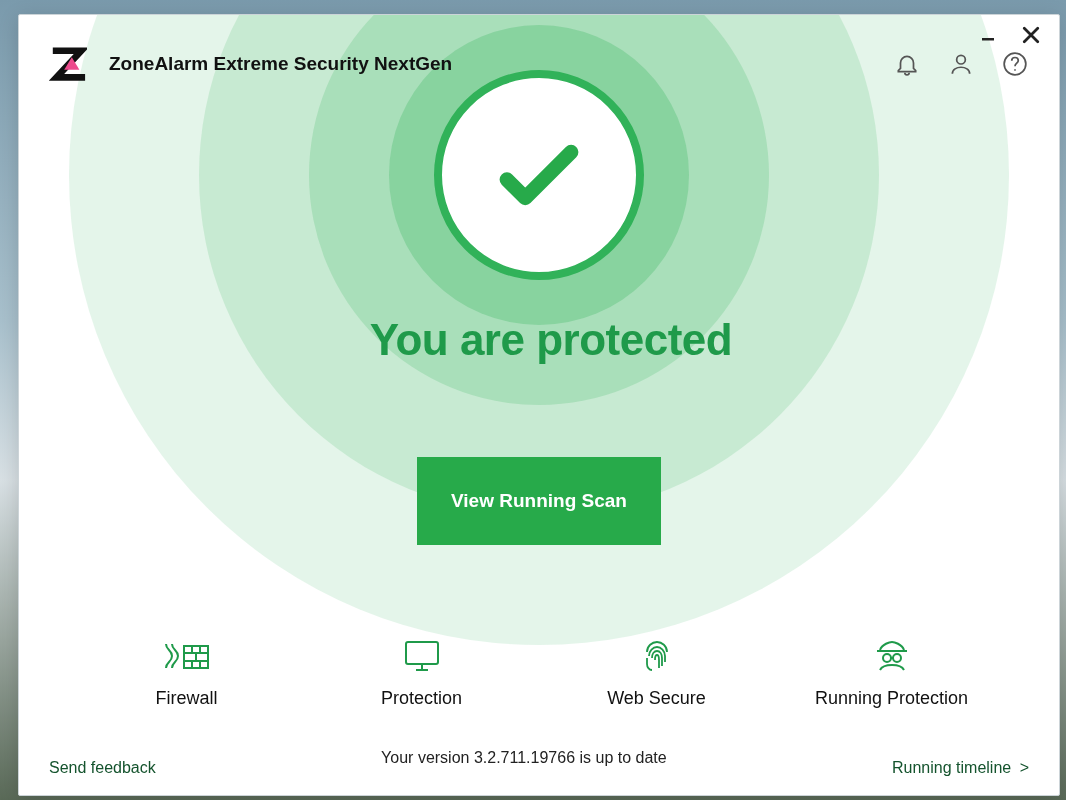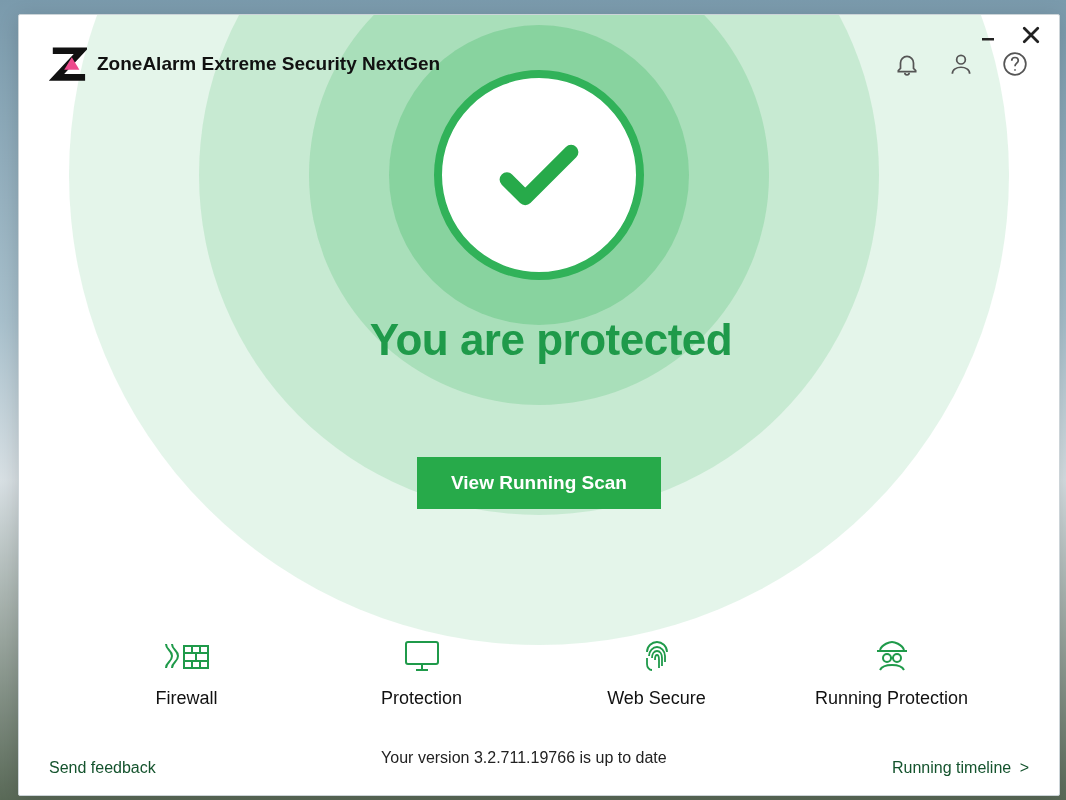--- a/index.html
+++ b/index.html
@@ -43,21 +43,21 @@
     top: 30px;
     left: 30px;
     right: 30px;
     display: flex;
     align-items: center;
     z-index: 40;
   }
   .logo {
     display:flex;
     align-items:center;
-    gap: 10px;
+    gap: 22px;
   }
   .logo-mark {
     position: relative;
     width: 38px; height: 38px;
   }
   .app-title {
     font-size: 19px;
     font-weight: 700;
     color: #111;
   }
@@ -116,21 +116,21 @@
     color: #1f9a4a;
     letter-spacing: -0.5px;
     padding-left: 24px;
   }
   .scan-btn {
     margin-top: 92px;
     display:inline-block;
     background:#27aa4a;
     color:#fff;
     border:none;
-    padding: 15px 34px;
+    padding: 33px 34px;
     font-size: 19px;
     font-weight: 700;
     cursor:pointer;
     font-family: inherit;
   }
   .modules {
     position:absolute;
     left: 50px; right: 50px;
     bottom: 86px;
     display:flex;

